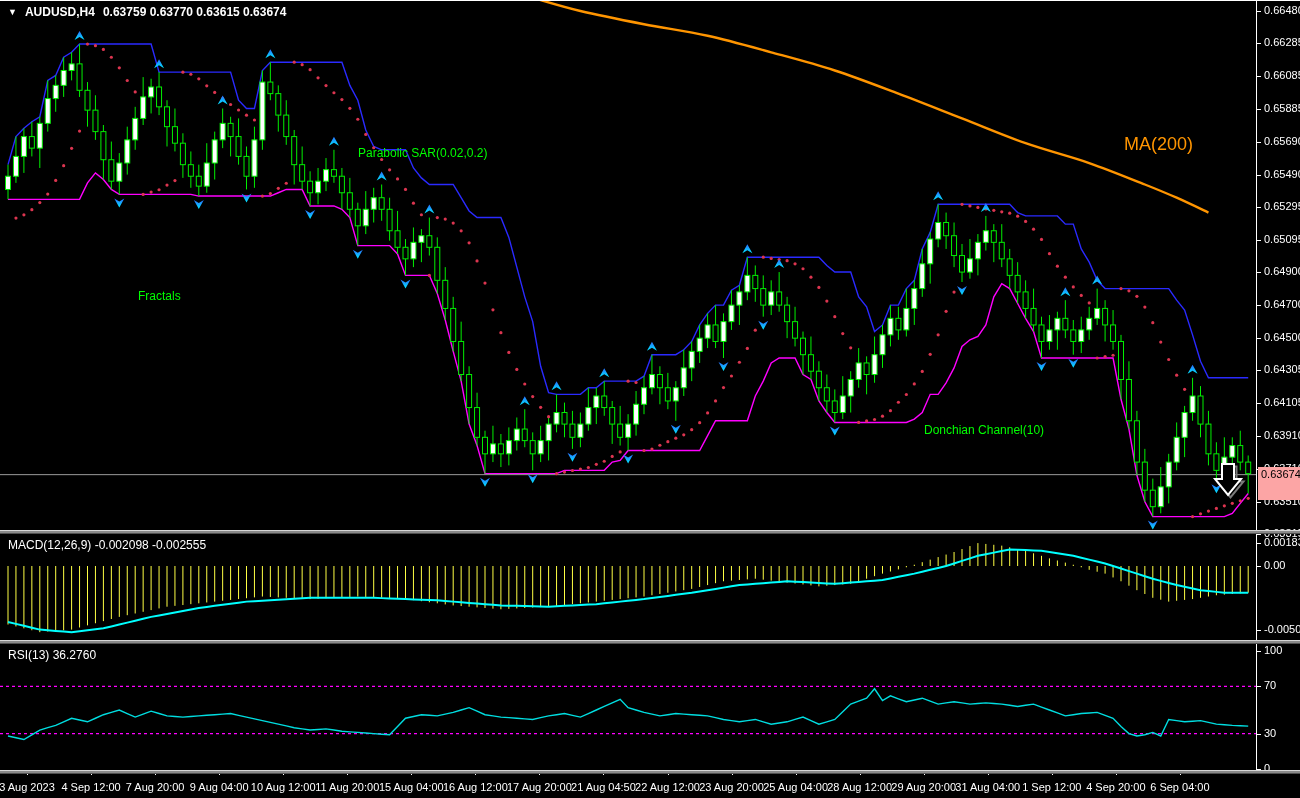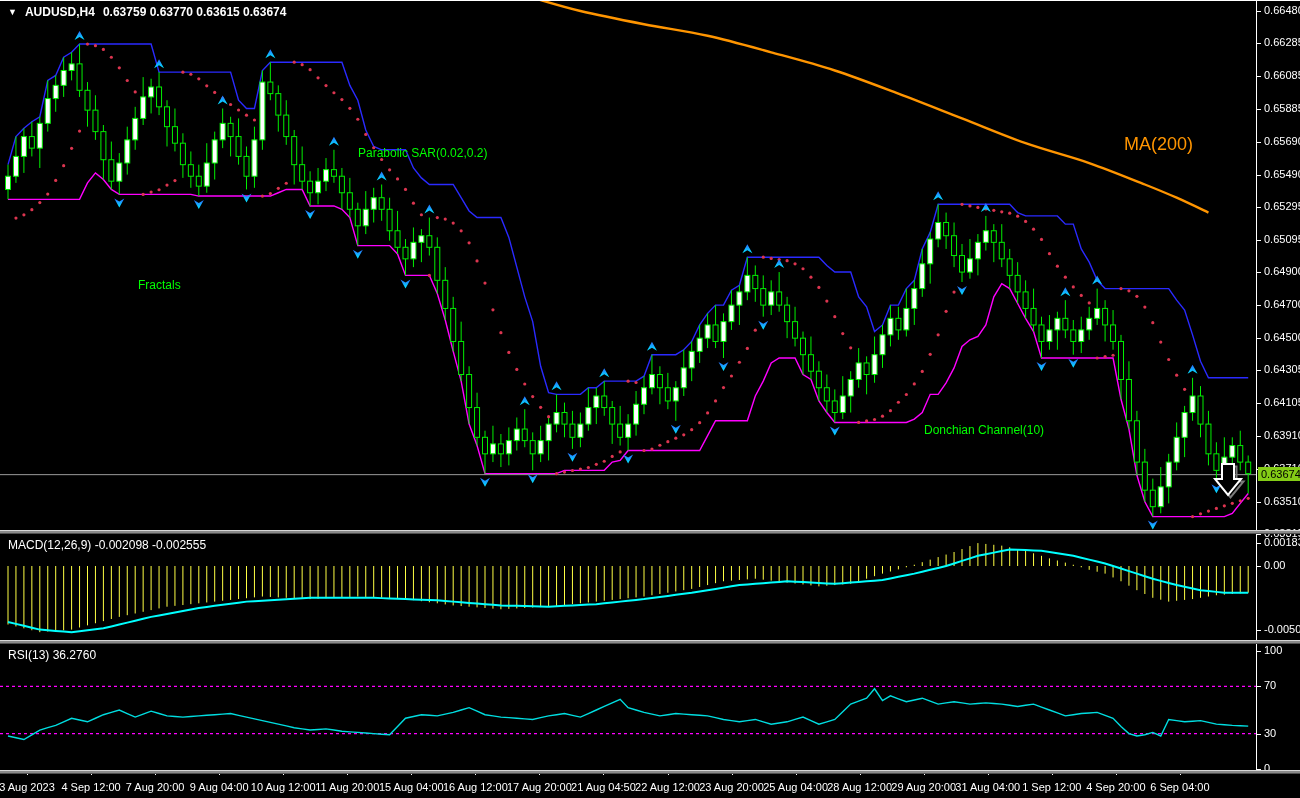--- a/index.html
+++ b/index.html
@@ -12,41 +12,41 @@
     display:flex;align-items:center;gap:8px;z-index:30;}
   .tri{font-size:9px;color:#fff;line-height:1;}
   .ind-label{position:absolute;font-size:12px;z-index:25;white-space:nowrap;}
   .green{color:#00ff00;}
   .orange-big{color:#ff9500;font-size:18px;}
   .panel-label{position:absolute;left:8px;color:#fff;font-size:12px;z-index:25;white-space:nowrap;}
   svg{position:absolute;left:0;display:block;}
   .axis-col{position:absolute;right:0;top:0;width:43px;height:773px;border-left:1px solid #ffffff;z-index:20;background:#000;}
   .tick-label{position:absolute;left:7px;color:#fff;font-size:11px;white-space:nowrap;}
   .tick-dash{position:absolute;left:0;width:4px;height:1px;background:#fff;}
-  .price-tag{position:absolute;left:1px;right:0;height:14px;background:#84cc16;color:#000;
+  .price-tag{position:absolute;left:1px;right:0;height:33px;background:#fca5a5;color:#000;
     font-size:11px;line-height:15px;padding-left:3px;z-index:26;}
   .sep{position:absolute;left:0;width:1300px;height:4px;background:#8a8a8a;
     border-top:1px solid #d6d6d6;border-bottom:1px solid #4f4f4f;box-sizing:border-box;z-index:22;}
   .time-axis{position:absolute;left:0;top:773px;width:1300px;height:25px;background:#000;z-index:20;}
   .time-label{position:absolute;top:7px;color:#fff;font-size:11px;white-space:nowrap;transform:translateX(-50%);}
   .time-tick{position:absolute;top:-4px;width:1px;height:5px;background:#fff;}
 </style>
 </head>
 <body>
 
 <div id="chart-window">
 
   <div class="title-bar">
     <span class="tri">▼</span>
     <span>AUDUSD,H4</span>
     <span>0.63759 0.63770 0.63615 0.63674</span>
   </div>
 
   <div class="ind-label green" style="left:358px;top:145px">Parabolic SAR(0.02,0.2)</div>
-  <div class="ind-label green" style="left:138px;top:277px">Fractals</div>
+  <div class="ind-label green" style="left:138px;top:288px">Fractals</div>
   <div class="ind-label green" style="left:924px;top:422px">Donchian Channel(10)</div>
   <div class="ind-label orange-big" style="left:1124px;top:133px">MA(200)</div>
   <div class="panel-label" style="top:537px">MACD(12,26,9) -0.002098 -0.002555</div>
   <div class="panel-label" style="top:647px">RSI(13) 36.2760</div>
 
   <svg id="main-svg" style="top:0" width="1257" height="529">
       <g>
         <polyline points="8,163.66820885657407 15.95,135.57832121612591 23.9,127.3165895571711 31.85,120.70720423000542 39.8,115.75016523463253 47.75,79.39854593522772 55.7,74.441506939853 63.65,56.265697290150584 71.6,51.3086582947777 79.55,43.0469266358229 87.5,43.0469266358229 95.45,43.0469266358229 103.4,43.0469266358229 111.35000000000001,43.0469266358229 119.3,43.0469266358229 127.25,43.0469266358229 135.2,43.0469266358229 143.15,43.0469266358229 151.1,43.0469266358229 159.05,71.13681427627108 167,71.13681427627108 174.95000000000002,71.13681427627108 182.9,71.13681427627108 190.85,71.13681427627108 198.8,71.13681427627108 206.75,71.13681427627108 214.70000000000002,71.13681427627108 222.65,71.13681427627108 230.6,71.13681427627108 238.55,99.22670191672108 246.5,107.4884335756759 254.45000000000002,107.4884335756759 262.4,69.48446794448012 270.35,61.22273628552531 278.3,61.22273628552531 286.25,61.22273628552531 294.2,61.22273628552531 302.15000000000003,61.22273628552531 310.1,61.22273628552531 318.05,61.22273628552531 326,61.22273628552531 333.95,61.22273628552531 341.90000000000003,61.22273628552531 349.85,84.3555849306006 357.8,99.22670191672108 365.75,128.96893588896205 373.7,145.4923992068735 381.65000000000003,148.79709187045543 389.6,148.79709187045543 397.55,148.79709187045543 405.5,148.79709187045543 413.45,166.97290152015785 421.40000000000003,176.88697951090361 429.35,183.4963648380693 437.3,183.4963648380693 445.25,183.4963648380693 453.2,183.4963648380693 461.15000000000003,196.71513549239697 469.1,209.93390614672833 477.05,216.5432914738922 485,216.5432914738922 492.95,216.5432914738922 500.90000000000003,216.5432914738922 508.85,236.37144745538555 516.8,266.11368142762655 524.75,295.8559153998657 532.7,320.64111037673376 540.65,365.25446133509524 548.6,391.6920026437524 556.5500000000001,393.34434897554524 564.5,393.34434897554524 572.45,393.34434897554524 580.4,393.34434897554524 588.35,386.73496364837956 596.3000000000001,386.73496364837956 604.25,380.1255783212157 612.2,380.1255783212157 620.15,380.1255783212157 628.1,380.1255783212157 636.0500000000001,380.1255783212157 644,375.168539325841 651.95,353.68803701255666 659.9,353.68803701255666 667.85,353.68803701255666 675.8000000000001,353.68803701255666 683.75,348.73099801718377 691.7,340.4692663582271 699.65,323.9458030403157 707.6,312.3793787177771 715.5500000000001,304.1176470588223 723.5,304.1176470588223 731.45,289.24653007270183 739.4,284.28949107732893 747.35,256.19960343687893 755.3000000000001,256.19960343687893 763.25,256.19960343687893 771.2,256.19960343687893 779.15,256.19960343687893 787.1,256.19960343687893 795.0500000000001,256.19960343687893 803,256.19960343687893 810.95,256.19960343687893 818.9,256.19960343687893 826.85,264.46133509583376 834.8000000000001,271.0707204229994 842.75,271.0707204229994 850.7,271.0707204229994 858.65,295.8559153998675 866.6,305.76999339061325 874.5500000000001,330.5551883674814 882.5,323.9458030403157 890.45,304.1176470588223 898.4,304.1176470588223 906.35,287.59418374091086 914.3000000000001,279.33245208195603 922.25,247.93787177792413 930.2,231.41440846001268 938.15,203.32452081956265 946.1,203.32452081956265 954.0500000000001,203.32452081956265 962,203.32452081956265 969.95,203.32452081956265 977.9,203.32452081956265 985.85,203.32452081956265 993.8000000000001,203.32452081956265 1001.75,203.32452081956265 1009.7,203.32452081956265 1017.65,211.58625247851745 1025.6,214.89094514210123 1033.55,214.89094514210123 1041.5,214.89094514210123 1049.45,214.89094514210123 1057.4,214.89094514210123 1065.3500000000001,223.15267680105603 1073.3,223.15267680105603 1081.25,247.93787177792228 1089.2,261.15664243225183 1097.15,279.3324520819542 1105.1000000000001,287.59418374091086 1113.05,287.59418374091086 1121,287.59418374091086 1128.95,287.59418374091086 1136.9,287.59418374091086 1144.8500000000001,287.59418374091086 1152.8,287.59418374091086 1160.75,287.59418374091086 1168.7,287.59418374091086 1176.65,299.16060806344944 1184.6000000000001,309.0746860541952 1192.55,333.85988103106325 1200.5,360.29742233972235 1208.45,376.82088565763377 1216.4,376.82088565763377 1224.3500000000001,376.82088565763377 1232.3,376.82088565763377 1240.25,376.82088565763377 1248.2,376.82088565763377 " fill="none" stroke="#2a2aff" stroke-width="1.4"></polyline>
         <polyline points="8,198.36748182418978 15.95,198.36748182418978 23.9,198.36748182418978 31.85,198.36748182418978 39.8,198.36748182418978 47.75,198.36748182418978 55.7,198.36748182418978 63.65,198.36748182418978 71.6,198.36748182418978 79.55,198.36748182418978 87.5,181.84401850627648 95.45,171.92994051553072 103.4,178.53932584269458 111.35000000000001,188.45340383344217 119.3,193.41044282881688 127.25,193.41044282881688 135.2,193.41044282881688 143.15,193.41044282881688 151.1,193.41044282881688 159.05,193.41044282881688 167,193.41044282881688 174.95000000000002,193.41044282881688 182.9,193.41044282881688 190.85,193.41044282881688 198.8,195.06278916060785 206.75,195.06278916060785 214.70000000000002,195.06278916060785 222.65,195.06278916060785 230.6,195.06278916060785 238.55,195.06278916060785 246.5,195.06278916060785 254.45000000000002,195.06278916060785 262.4,195.06278916060785 270.35,195.06278916060785 278.3,191.7580964970241 286.25,188.45340383344217 294.2,188.45340383344217 302.15000000000003,188.45340383344217 310.1,204.97686715135362 318.05,204.97686715135362 326,204.97686715135362 333.95,204.97686715135362 341.90000000000003,208.28155981493555 349.85,216.54329147389035 357.8,244.63317911434035 365.75,244.63317911434035 373.7,244.63317911434035 381.65000000000003,244.63317911434035 389.6,244.63317911434035 397.55,252.894910773297 405.5,274.3754130865813 413.45,274.3754130865813 421.40000000000003,274.3754130865813 429.35,274.3754130865813 437.3,292.5512227362856 445.25,318.9887640449428 453.2,350.38334434897473 461.15000000000003,380.1255783212139 469.1,423.0865829477844 477.05,444.5670852610687 485,472.6569729015187 492.95,472.6569729015187 500.90000000000003,472.6569729015187 508.85,472.6569729015187 516.8,472.6569729015187 524.75,472.6569729015187 532.7,472.6569729015187 540.65,472.6569729015187 548.6,472.6569729015187 556.5500000000001,472.6569729015187 564.5,469.3522802379368 572.45,469.3522802379368 580.4,469.3522802379368 588.35,469.3522802379368 596.3000000000001,469.3522802379368 604.25,469.3522802379368 612.2,461.09054857898013 620.15,459.43820224718917 628.1,449.52412425644343 636.0500000000001,449.52412425644343 644,449.52412425644343 651.95,449.52412425644343 659.9,449.52412425644343 667.85,449.52412425644343 675.8000000000001,449.52412425644343 683.75,449.52412425644343 691.7,449.52412425644343 699.65,449.52412425644343 707.6,434.6530072703229 715.5500000000001,419.78189028420246 723.5,419.78189028420246 731.45,419.78189028420246 739.4,419.78189028420246 747.35,419.78189028420246 755.3000000000001,394.99669530733433 763.25,380.1255783212157 771.2,361.9497686715133 779.15,356.9927296761386 787.1,356.9927296761386 795.0500000000001,356.9927296761386 803,373.51619299405 810.95,378.4732319894229 818.9,399.95373430270905 826.85,411.52015862524763 834.8000000000001,421.43423661599525 842.75,421.43423661599525 850.7,421.43423661599525 858.65,421.43423661599525 866.6,421.43423661599525 874.5500000000001,421.43423661599525 882.5,421.43423661599525 890.45,421.43423661599525 898.4,421.43423661599525 906.35,421.43423661599525 914.3000000000001,418.1295439524115 922.25,411.52015862524763 930.2,393.34434897554337 938.15,393.34434897554337 946.1,381.77792465300485 954.0500000000001,366.90680766688615 962,345.42630535360183 969.95,338.816920026438 977.9,335.5122273628542 985.85,323.9458030403157 993.8000000000001,295.8559153998657 1001.75,282.63714474553797 1009.7,287.59418374091086 1017.65,302.4653007270313 1025.6,317.33641771315183 1033.55,330.5551883674795 1041.5,356.9927296761386 1049.45,356.9927296761386 1057.4,356.9927296761386 1065.3500000000001,356.9927296761386 1073.3,356.9927296761386 1081.25,356.9927296761386 1089.2,356.9927296761386 1097.15,356.9927296761386 1105.1000000000001,356.9927296761386 1113.05,356.9927296761386 1121,398.3013879709181 1128.95,428.04362194315723 1136.9,474.3093192333115 1144.8500000000001,500.7468605419687 1152.8,515.6179775280892 1160.75,515.6179775280892 1168.7,515.6179775280892 1176.65,515.6179775280892 1184.6000000000001,515.6179775280892 1192.55,515.6179775280892 1200.5,515.6179775280892 1208.45,515.6179775280892 1216.4,515.6179775280892 1224.3500000000001,515.6179775280892 1232.3,512.3132848645055 1240.25,502.3992068737597 1248.2,492.48512888301207 " fill="none" stroke="#ff00ff" stroke-width="1.4"></polyline>
       </g>

